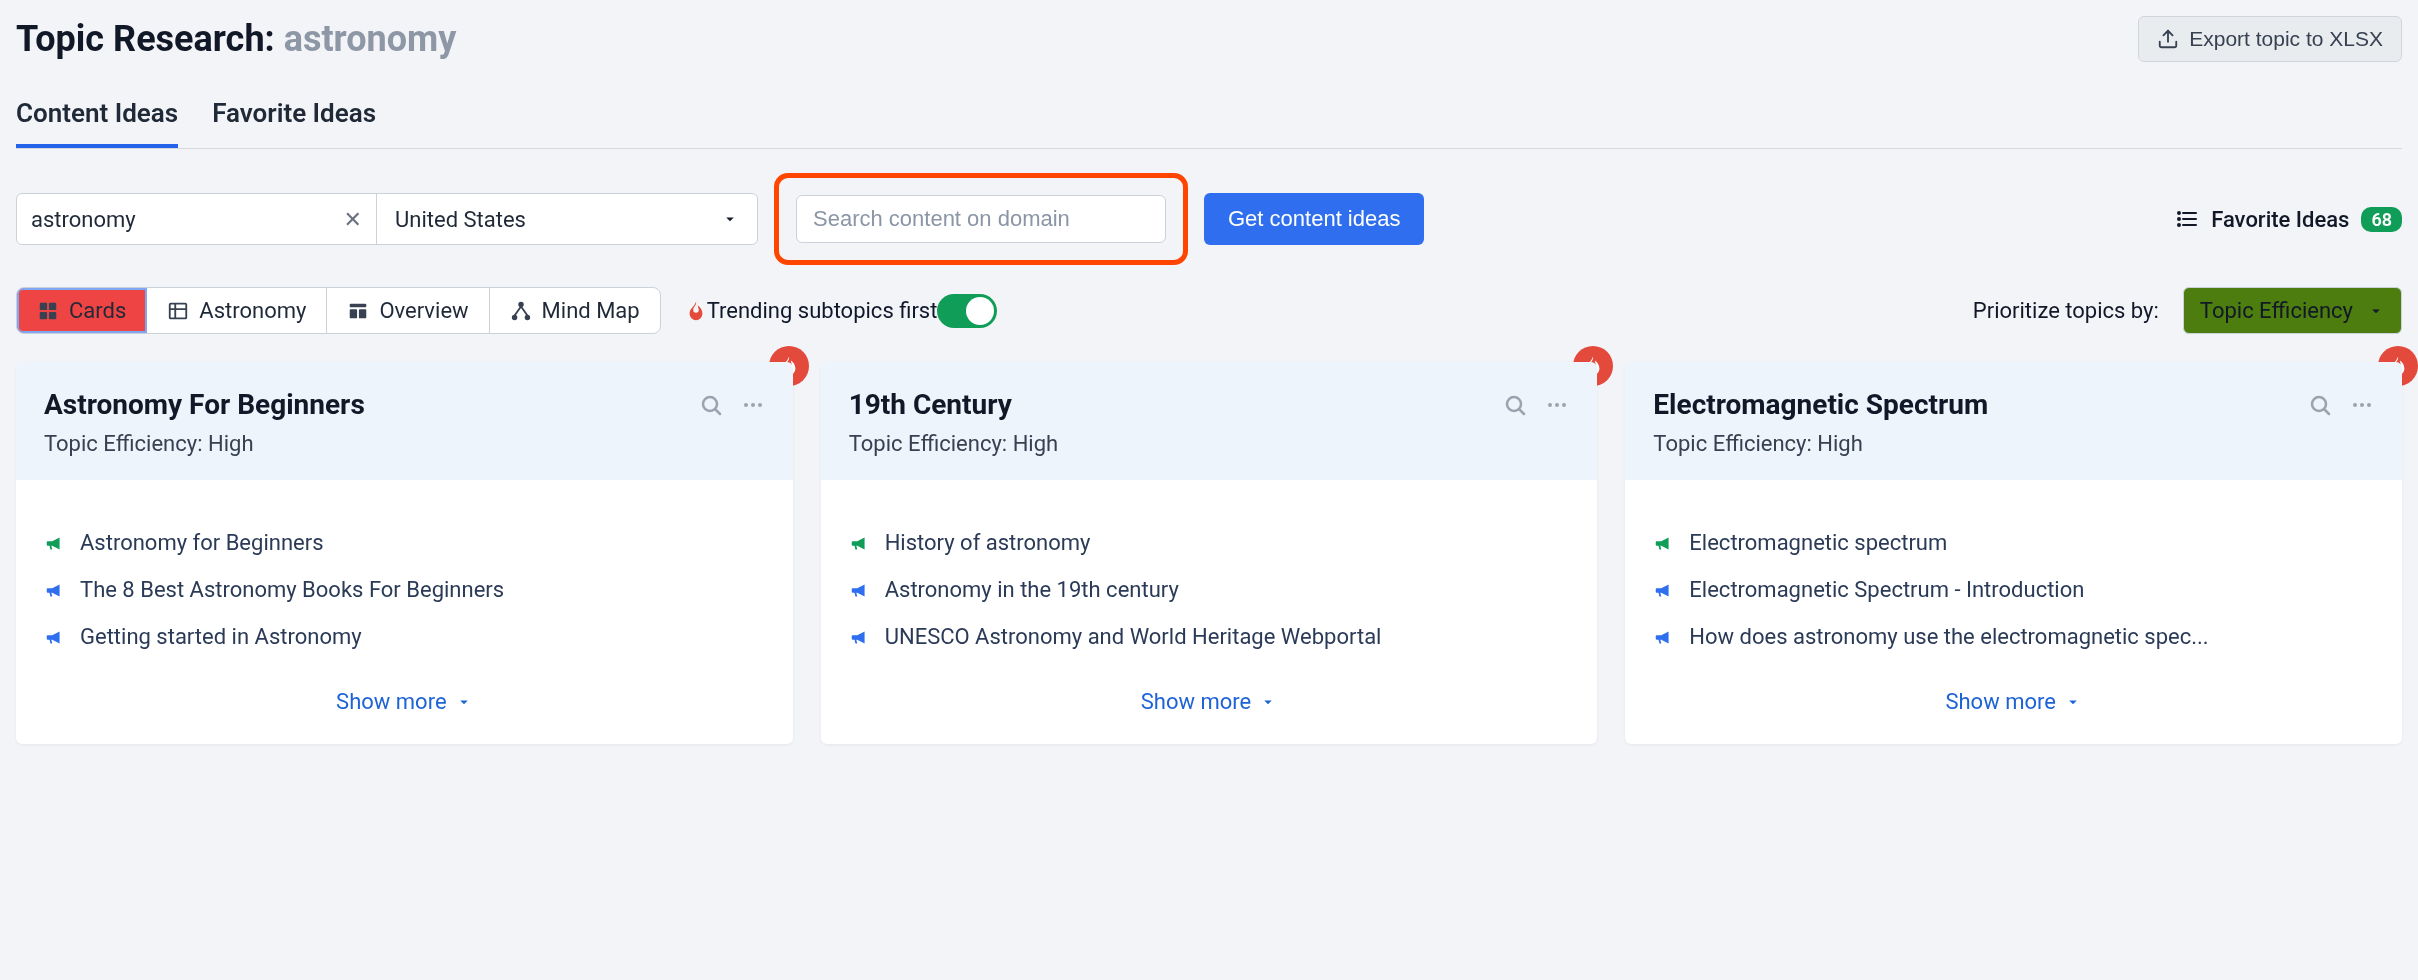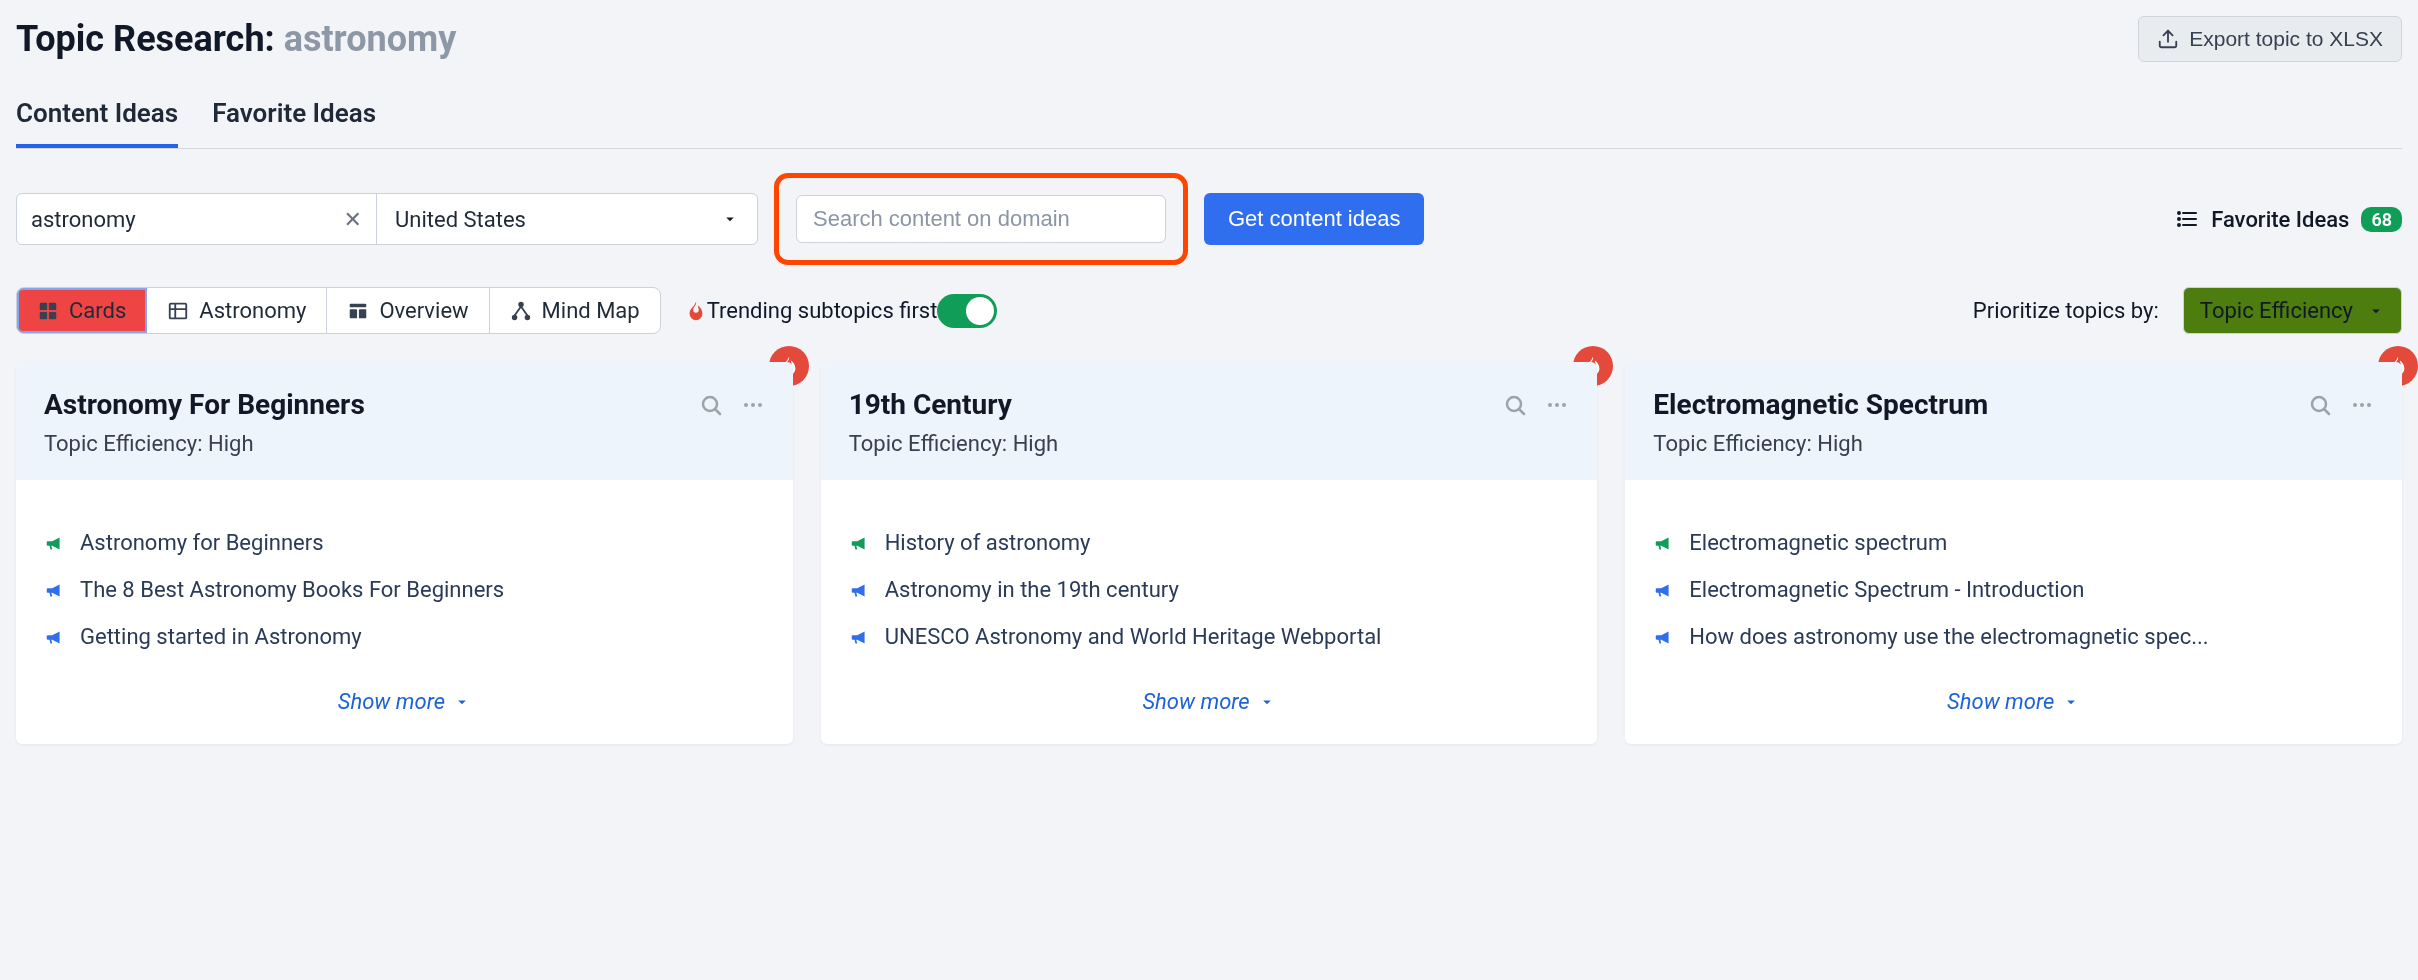--- a/index.html
+++ b/index.html
@@ -122,21 +122,21 @@
   .card-actions { display: flex; align-items: center; gap: 18px; color: #9ca3af; }
   .card-sub { font-size: 22px; color: #374151; margin-top: 10px; }
   .card-body { padding: 50px 28px 30px 28px; flex: 1; display: flex; flex-direction: column; }
   .topic-list { list-style: none; display: flex; flex-direction: column; gap: 22px; }
   .topic-item {
     display: flex; align-items: center; gap: 14px; font-size: 22px; color: #2a3a57;
   }
   .show-more {
     margin-top: auto; align-self: center; padding-top: 40px;
     color: #1e63d6; font-size: 22px; cursor: pointer;
-    display: flex; align-items: center; gap: 8px; font-style: italic;
+    display: flex; align-items: center; gap: 8px;
   }
   svg { flex-shrink: 0; }
   .topic-text { white-space: nowrap; overflow: hidden; text-overflow: ellipsis; }
 </style>
 </head>
 <body>
 
 <div class="page">
 
   <div class="header-row">

